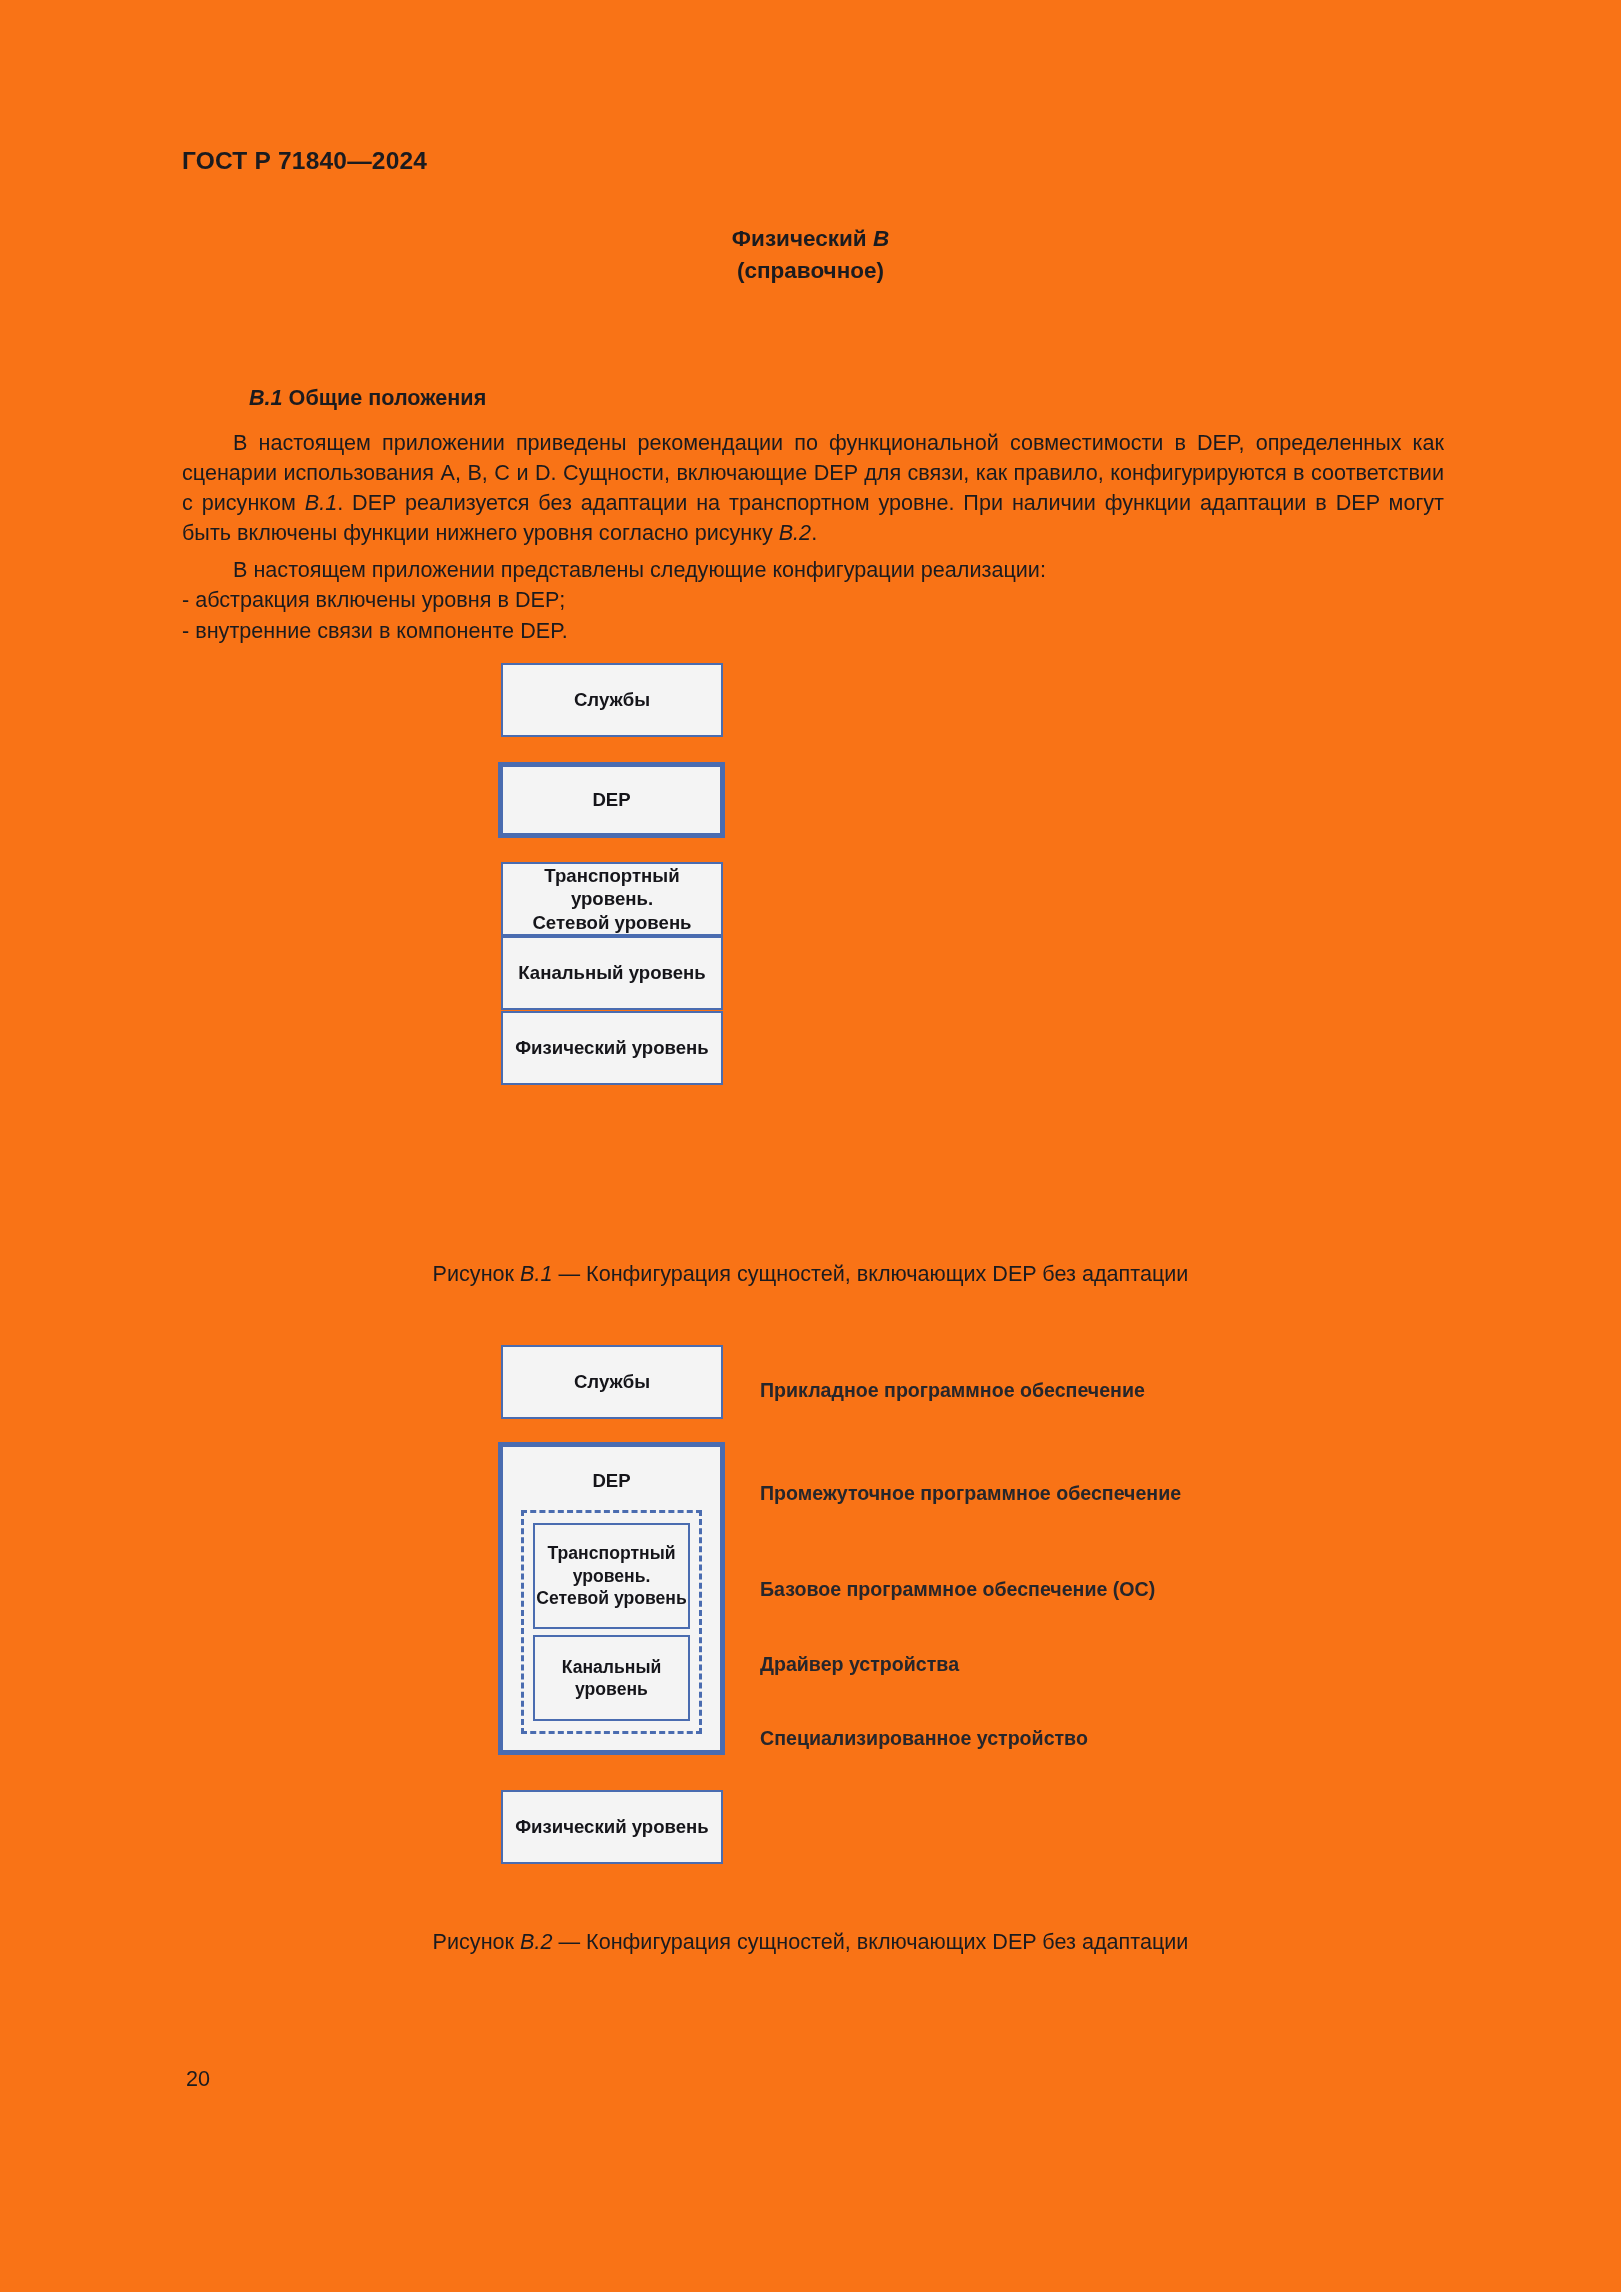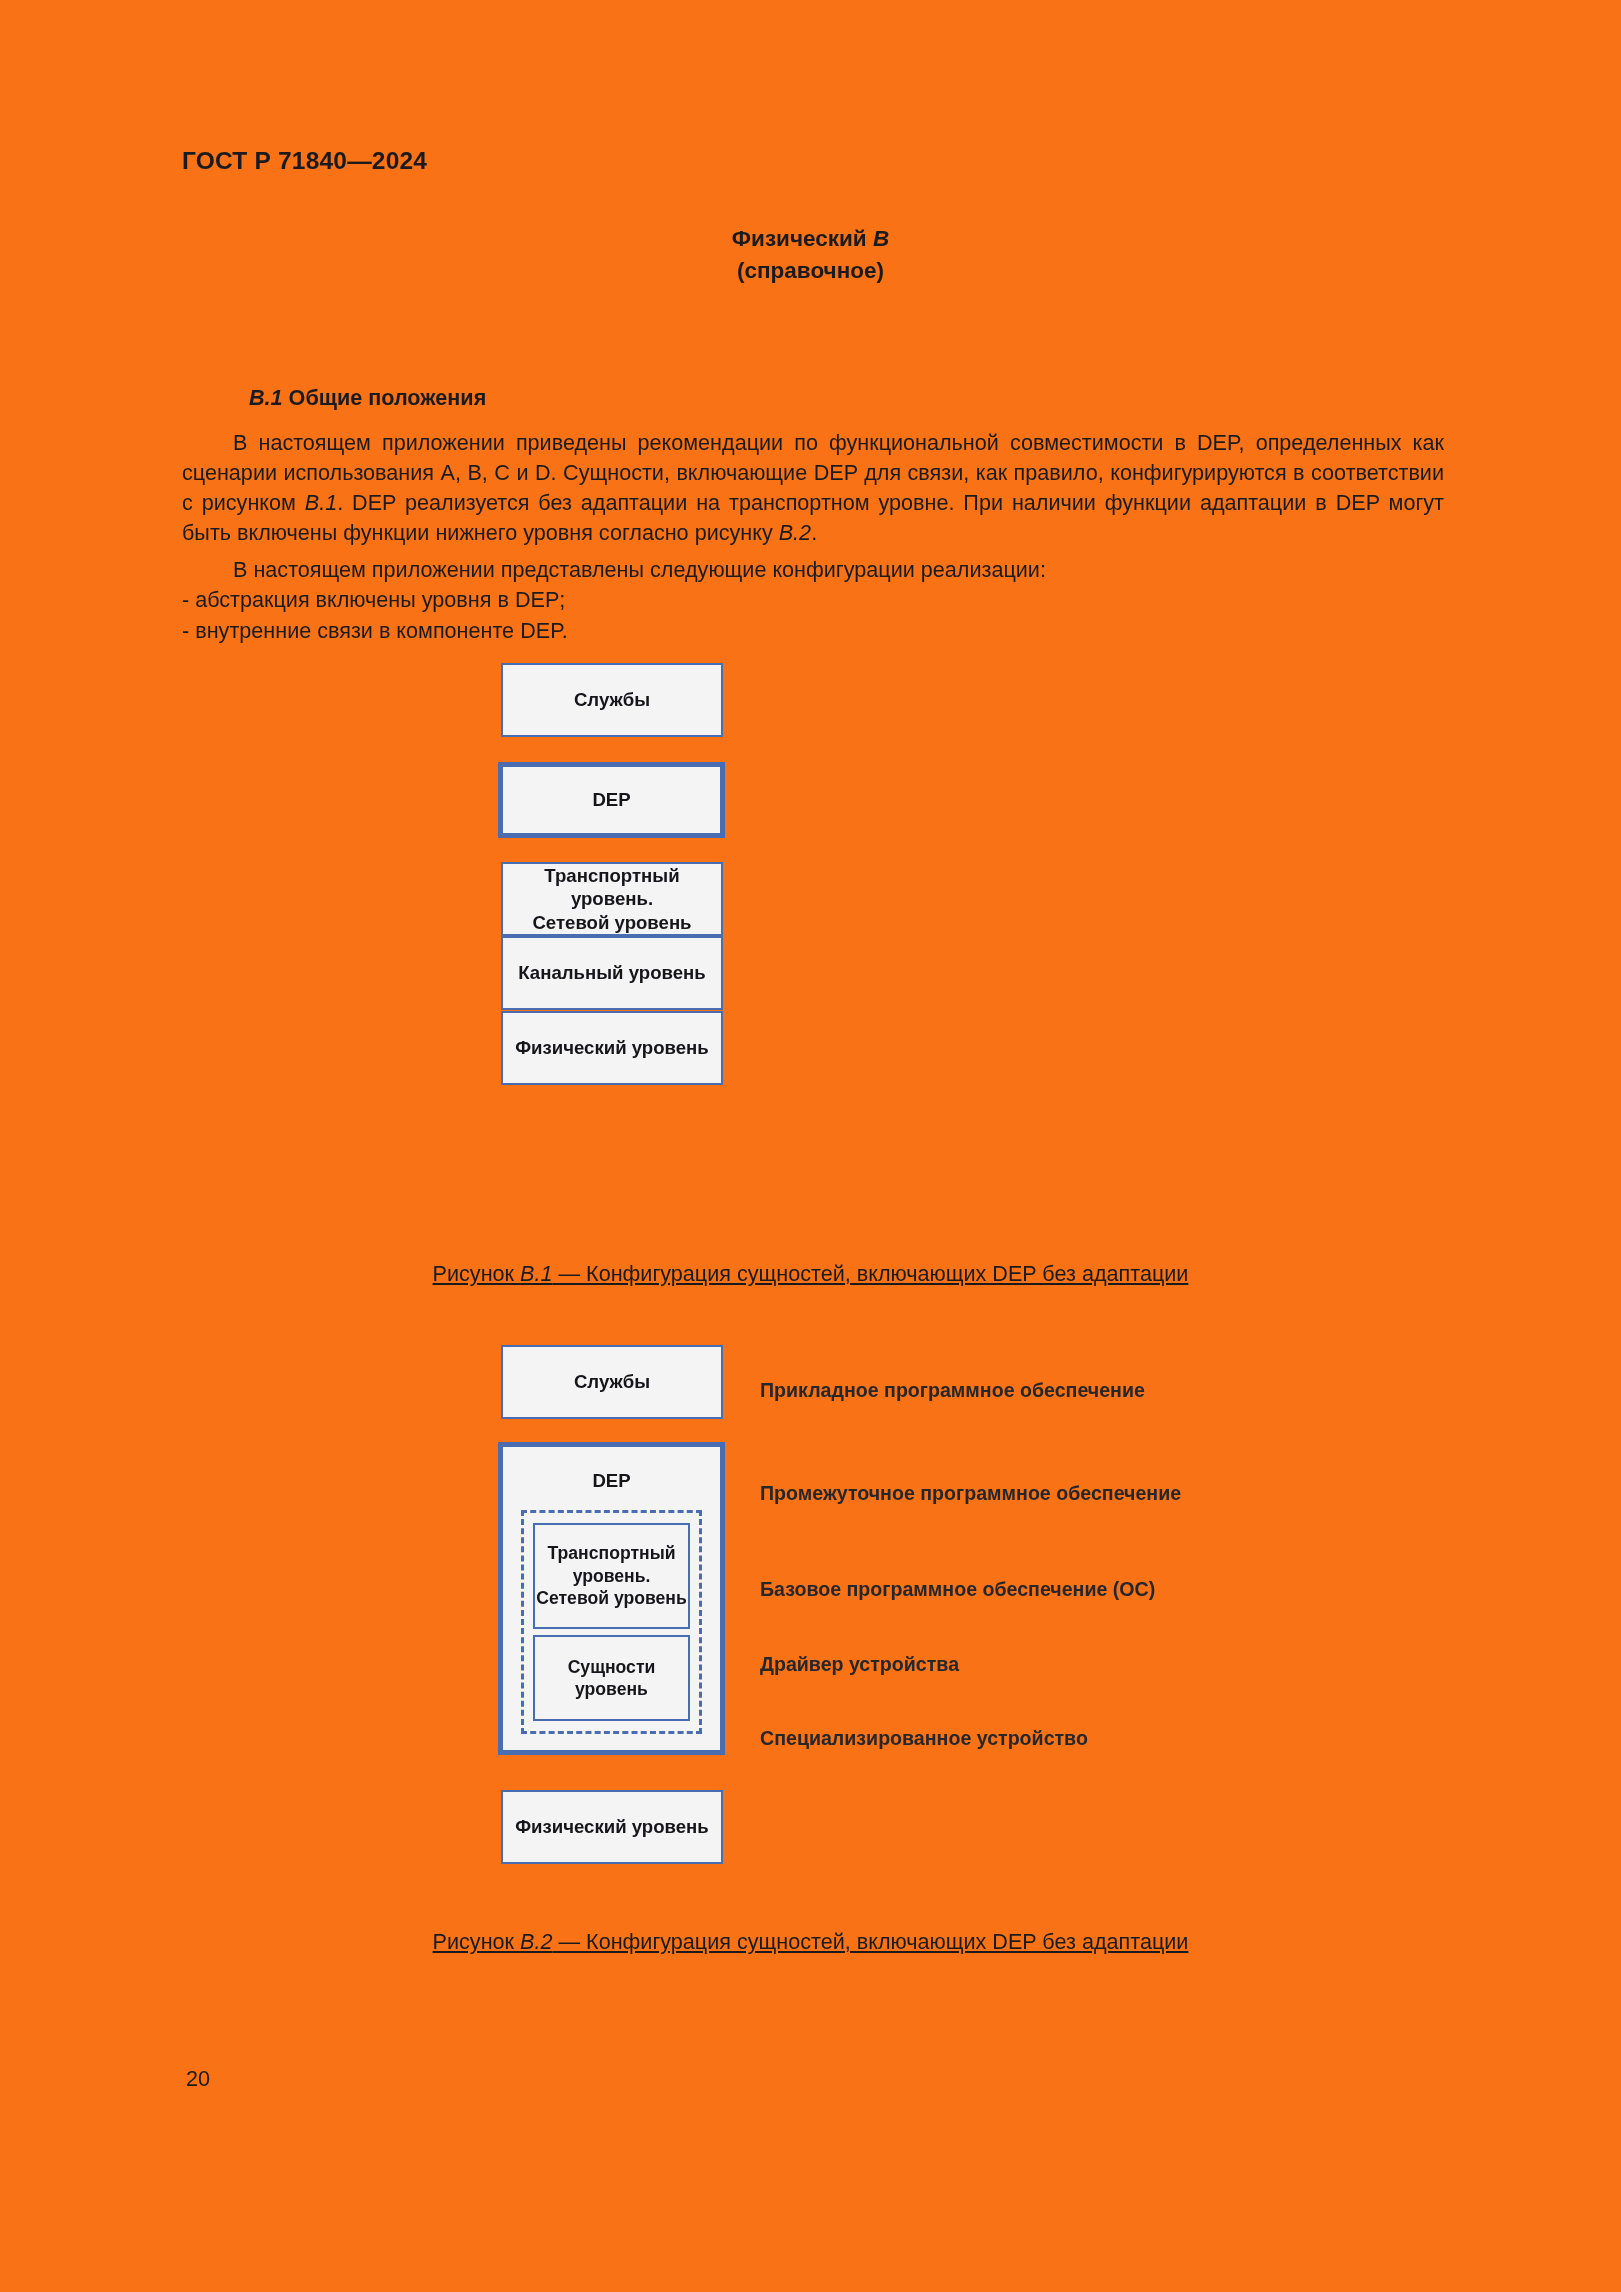--- a/index.html
+++ b/index.html
@@ -126,21 +126,20 @@
     background: transparent;
   }
 
   .caption {
     position: absolute;
     left: 0;
     right: 0;
     text-align: center;
     font-size: 21.6px;
     color: #1b1b1f;
-    text-decoration: underline;
   }
   .cap1 { top: 1261px; }
   .cap2 { top: 1929px; }
   .caption .ital { font-style: italic; }
 
   .page-num {
     position: absolute;
     left: 186px;
     top: 2066px;
     font-size: 21.6px;
@@ -213,21 +212,21 @@
       <div class="box thick" style="left:498px; top:97px; width:227px; height:313px; display:block;">
         <div style="position:absolute; left:0; right:0; top:21.6px; text-align:center; font-size:18.6px; font-weight:bold;">DEP</div>
 
         <div class="dashed-box" style="left:17.6px; top:63px; right:17.6px; bottom:15.7px;">
           <div class="box" style="left:9.8px; top:9.8px; right:9.8px; width:auto; height:106px; white-space:pre-line; font-size:17.6px; line-height:22.5px;">
             <span>Транспортный
 уровень.
 Сетевой уровень</span>
           </div>
           <div class="box" style="left:9.8px; top:122px; right:9.8px; width:auto; height:86px; white-space:pre-line; font-size:17.6px; line-height:22.5px;">
-            <span>Сущности
+            <span>Канальный
 уровень</span>
           </div>
         </div>
       </div>
 
       <div class="box" style="left:501px; top:445px; width:222px; height:74px;">
         <span>Физический уровень</span>
       </div>
 
     </div>

